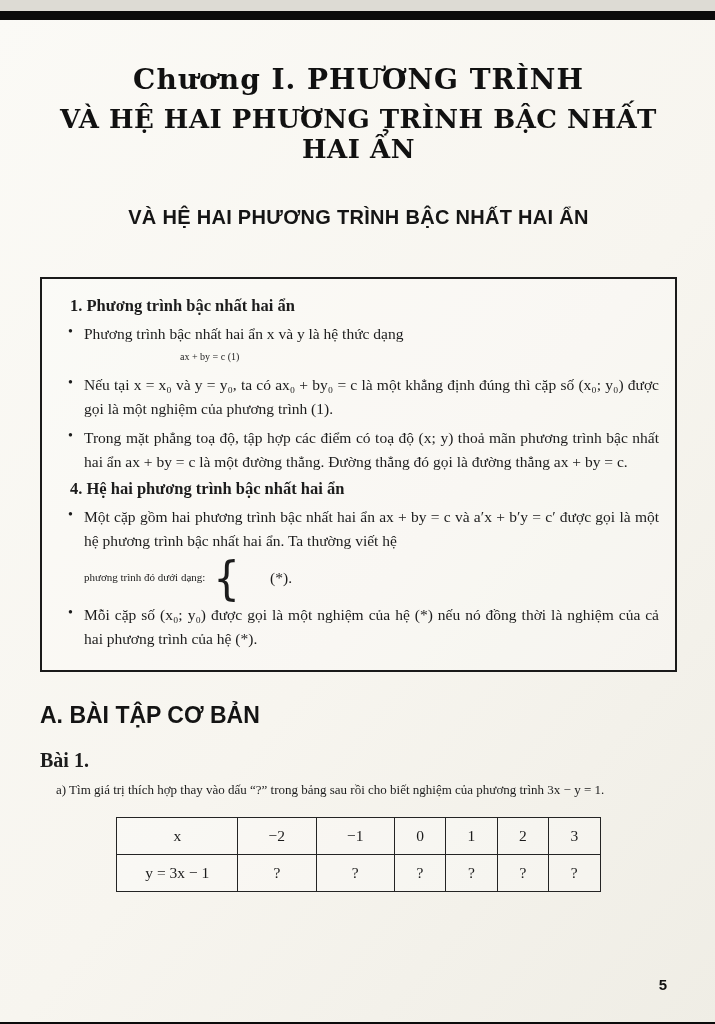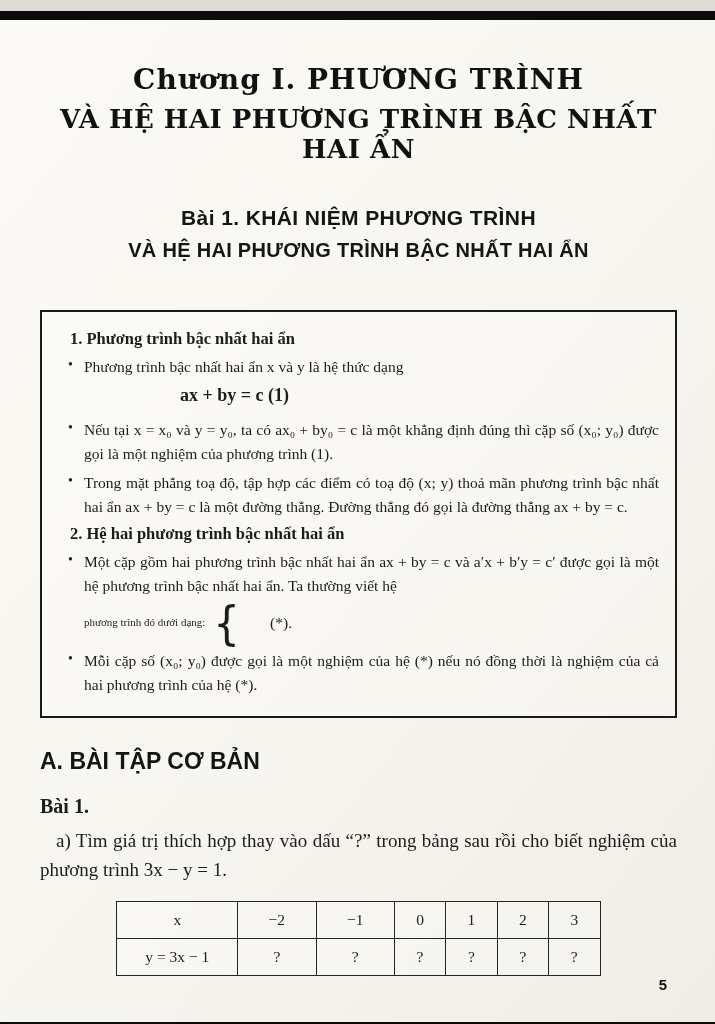--- a/index.html
+++ b/index.html
@@ -28,32 +28,32 @@
   .theory-box{
     margin-top:48px;
     border:2px solid #1a1a1a;
     padding:12px 16px 14px 26px;
     background:rgba(255,255,255,.25);
   }
   .box-h{font-weight:bold;font-size:16.5px;margin:5px 0 6px 2px;}
   .bullet{display:flex;margin:5px 0;}
   .bullet .dot{flex:0 0 16px;font-size:14px;padding-top:2px;text-align:left;}
   .bullet .bt{flex:1;text-align:justify;font-size:15.5px;line-height:1.55;}
-  .eq-line{margin:3px 0 3px 96px;font-size:18px;font-weight:bold;}
+  .eq-line{margin:3px 0 3px 96px;font-size:10px;}
   .cont-line{margin:2px 0 2px -16px;text-align:justify;}
 
   .sys-row{display:flex;align-items:center;margin:6px 0 2px 0;}
   .sys-row .lead{font-size:11px;margin-right:8px;}
   .brace{font-size:42px;font-weight:400;line-height:.9;font-family:"DejaVu Sans",sans-serif;transform:scaleY(1.12);margin-right:4px;color:#1c1c1c;}
   .sys-eqs{display:flex;flex-direction:column;font-size:15.5px;line-height:1.45;}
   .star{margin-left:26px;font-size:15.5px;}
 
   .section-a{margin-top:30px;font-family:"Liberation Sans",sans-serif;font-weight:bold;font-size:23px;color:#141414;}
   .bai-label{margin-top:20px;font-weight:bold;font-size:20px;}
-  .para{margin-top:8px;font-size:19px;line-height:1.55;text-align:justify;text-indent:16px;font-family:Liberation Serif, serif;}
+  .para{margin-top:8px;font-size:13px;line-height:1.55;text-align:justify;text-indent:16px;font-family:Liberation Serif, serif;}
 
   table.ex-table{
     border-collapse:collapse;
     margin:16px auto 0 auto;
     width:76%;
   }
   table.ex-table td{
     border:1.4px solid #242424;
     text-align:center;
     font-size:15.5px;
@@ -76,21 +76,20 @@
   <div class="scan-bar top"></div>
 
   <div class="content">
 
     <div class="chapter">
       <div class="l1">Chương I. PHƯƠNG TRÌNH</div>
       <div class="l2">VÀ HỆ HAI PHƯƠNG TRÌNH BẬC NHẤT HAI ẨN</div>
     </div>
 
     <div class="lesson">
-      <div class="l1">Bài 1. KHÁI NIỆM PHƯƠNG TRÌNH</div>
       <div class="l2">VÀ HỆ HAI PHƯƠNG TRÌNH BẬC NHẤT HAI ẨN</div>
     </div>
 
     <div class="theory-box">
 
       <div class="box-h">1. Phương trình bậc nhất hai ẩn</div>
 
       <div class="bullet">
         <span class="dot">•</span>
         <div class="bt">
@@ -102,21 +101,21 @@
       <div class="bullet">
         <span class="dot">•</span>
         <div class="bt">Nếu tại x = x₀ và y = y₀, ta có ax₀ + by₀ = c là một khẳng định đúng thì cặp số (x₀; y₀) được gọi là một nghiệm của phương trình (1).</div>
       </div>
 
       <div class="bullet">
         <span class="dot">•</span>
         <div class="bt">Trong mặt phẳng toạ độ, tập hợp các điểm có toạ độ (x; y) thoả mãn phương trình bậc nhất hai ẩn ax + by = c là một đường thẳng. Đường thẳng đó gọi là đường thẳng ax + by = c.</div>
       </div>
 
-      <div class="box-h">2. Hệ hai phương trình bậc nhất hai ẩn</div>
+      <div class="box-h">4. Hệ hai phương trình bậc nhất hai ẩn</div>
 
       <div class="bullet">
         <span class="dot">•</span>
         <div class="bt">
           <div>Một cặp gồm hai phương trình bậc nhất hai ẩn ax + by = c và a′x + b′y = c′ được gọi là một hệ phương trình bậc nhất hai ẩn. Ta thường viết hệ</div>
           <div class="sys-row">
             <span class="lead">phương trình đó dưới dạng:</span>
             <span class="brace">{</span>
             <span class="star">(*).</span>
           </div>

